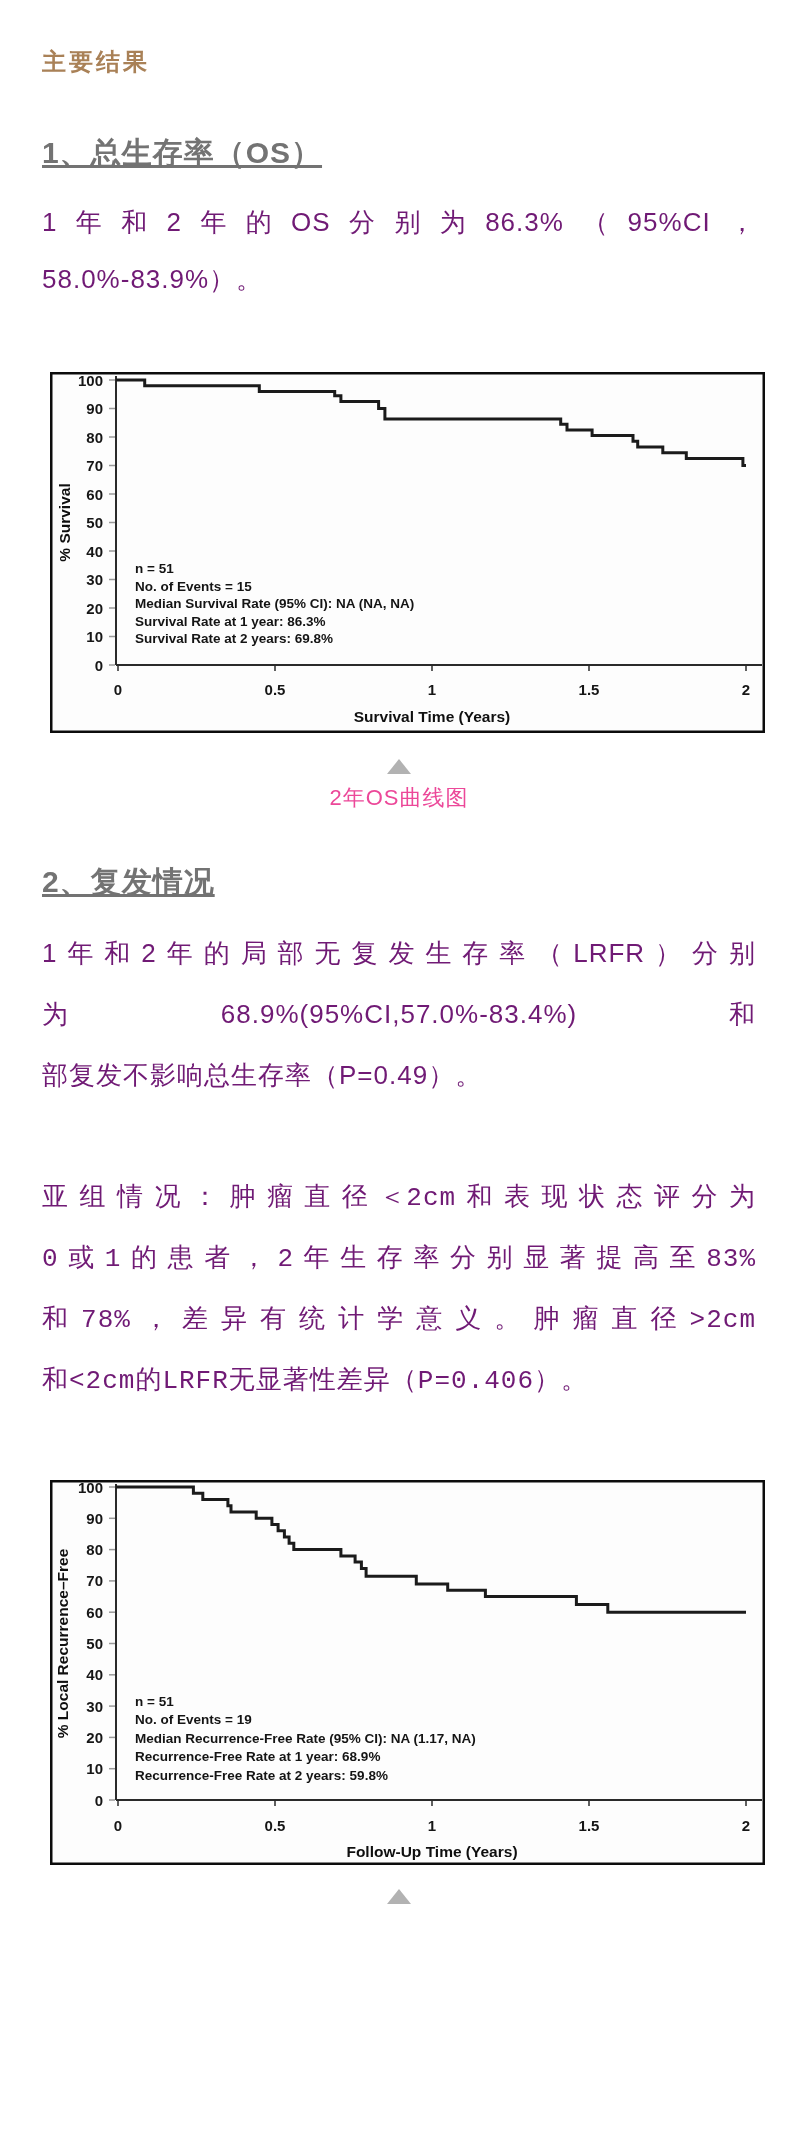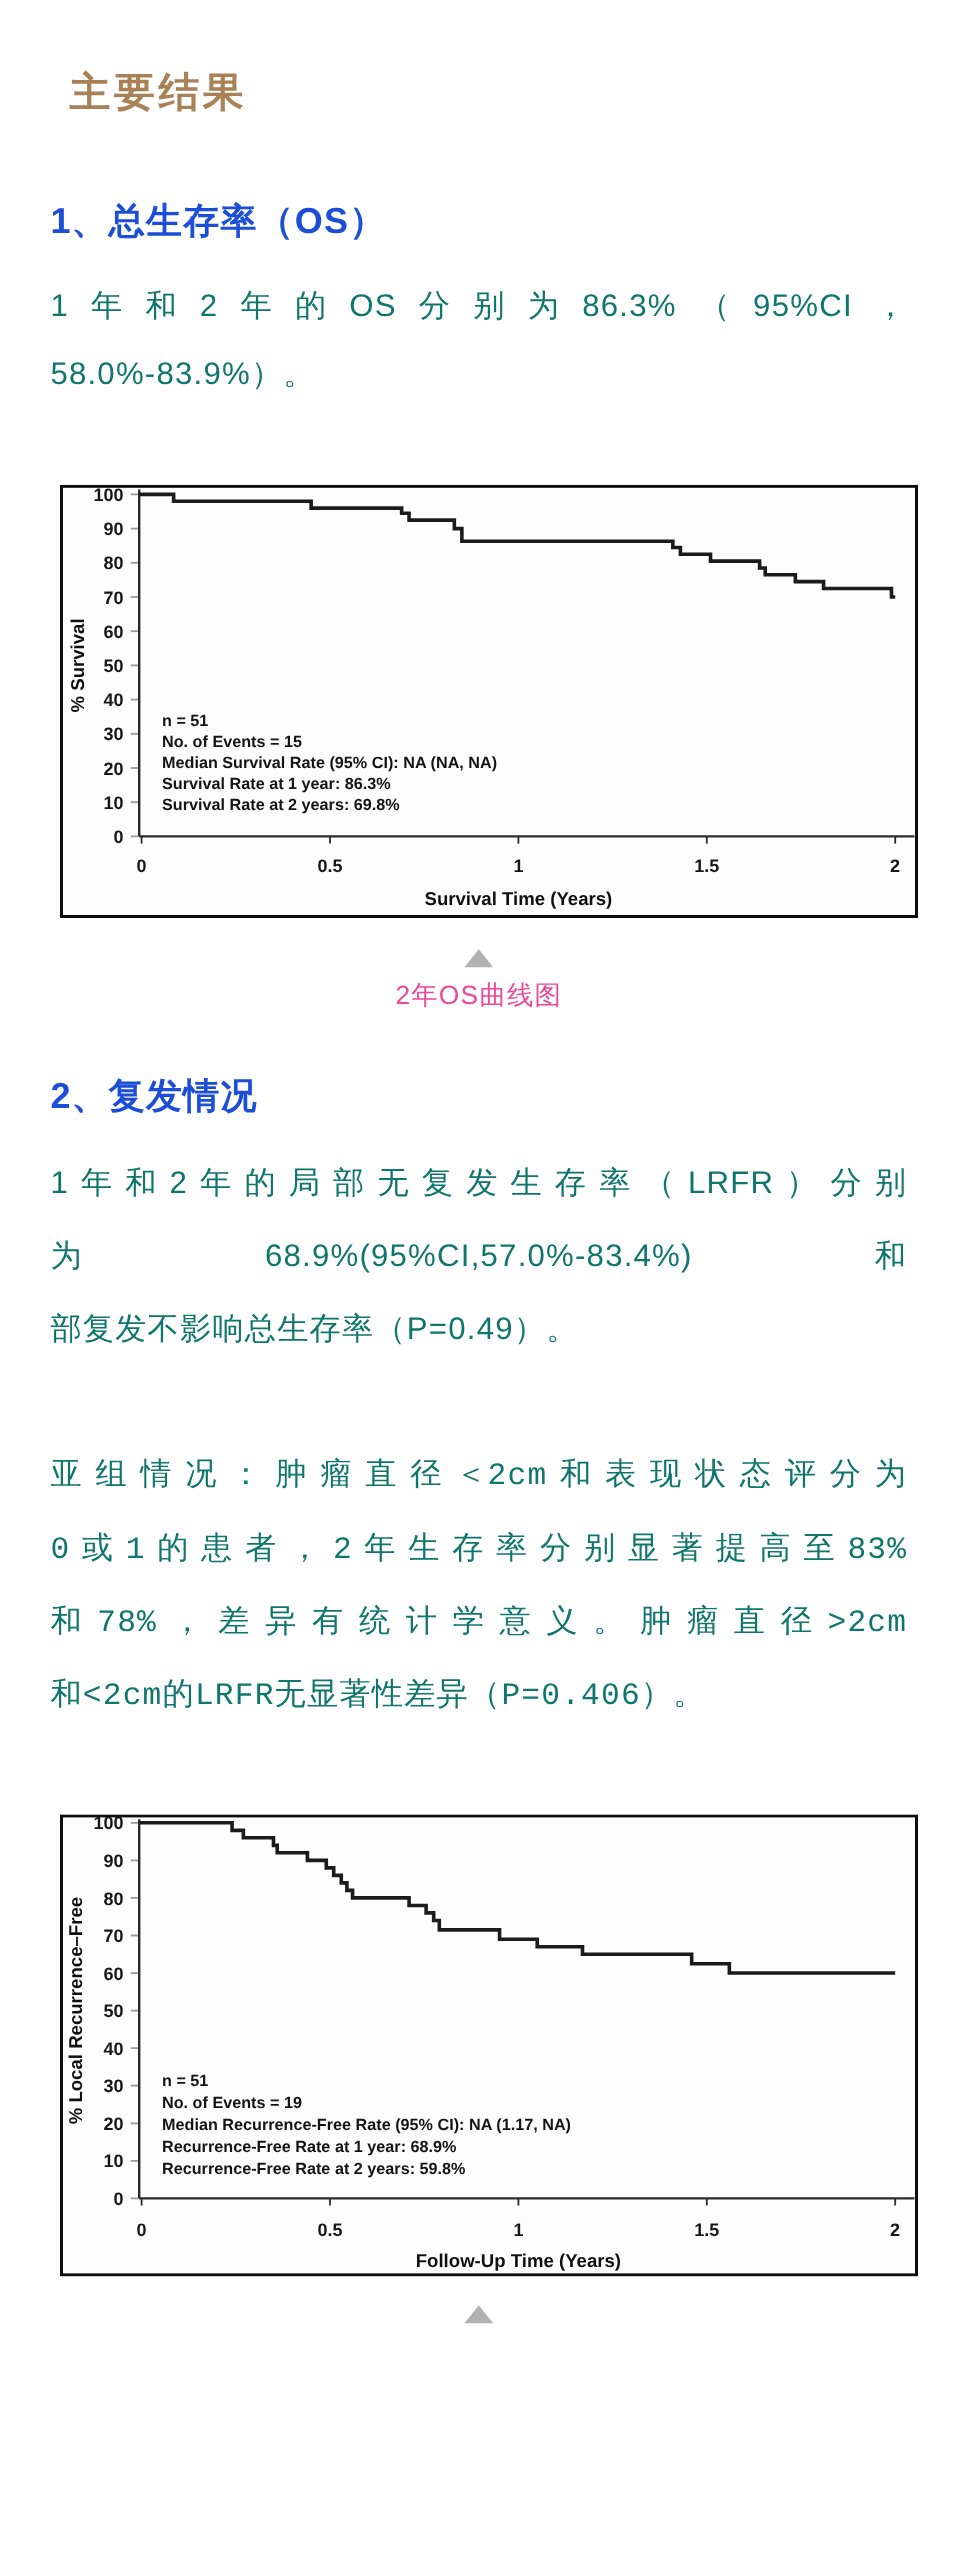--- a/index.html
+++ b/index.html
@@ -1,22 +1,22 @@
 <!DOCTYPE html>
 <html><head>
 <meta charset="utf-8">
 <style>
   html,body{margin:0;padding:0;background:#ffffff;}
   body{width:800px;height:2135px;overflow:hidden;font-family:"Liberation Sans","DejaVu Sans",sans-serif;}
   .content{padding:0 44px 0 42px;}
-  .main-title{margin:16px;padding-top:40px;font-family:"Liberation Serif","DejaVu Serif",serif;
-    font-size:34px;font-weight:bold;color:#a98157;letter-spacing:3px;line-height:44px;}
-  .sec-heading{margin:0;padding-top:50px;font-size:30px;font-weight:bold;color:#1d4ed8;
-    letter-spacing:1px;line-height:38px;}
-  .para{margin-top:22px;color:#0f766e;font-size:26px;letter-spacing:1px;}
+  .main-title{margin:0;padding-top:40px;font-family:"Liberation Serif","DejaVu Serif",serif;
+    font-size:24px;font-weight:bold;color:#a98157;letter-spacing:3px;line-height:44px;}
+  .sec-heading{margin:0;padding-top:50px;font-size:30px;font-weight:bold;color:#737373;
+    letter-spacing:1px;line-height:38px;text-decoration:underline;}
+  .para{margin-top:22px;color:#701a75;font-size:26px;letter-spacing:1px;}
   .para .pline{line-height:61px;height:61px;text-align:justify;text-align-last:justify;
     text-justify:inter-character;white-space:nowrap;}
   .para .pline:last-child{text-align-last:left;}
   .para.tight .pline{line-height:57px;height:57px;}
   .gap60{margin-top:62px;font-family:Liberation Mono, monospace;}
   .figure{margin-top:64px;margin-left:8px;width:575px;}
   .figure2{margin-top:68px;}
   svg{display:block;}
   .tick{font-family:"Liberation Sans","DejaVu Sans",sans-serif;font-size:15px;font-weight:bold;fill:#161616;}
   .axtitle{font-family:"Liberation Sans","DejaVu Sans",sans-serif;font-size:15.5px;font-weight:bold;fill:#0f0f0f;}

